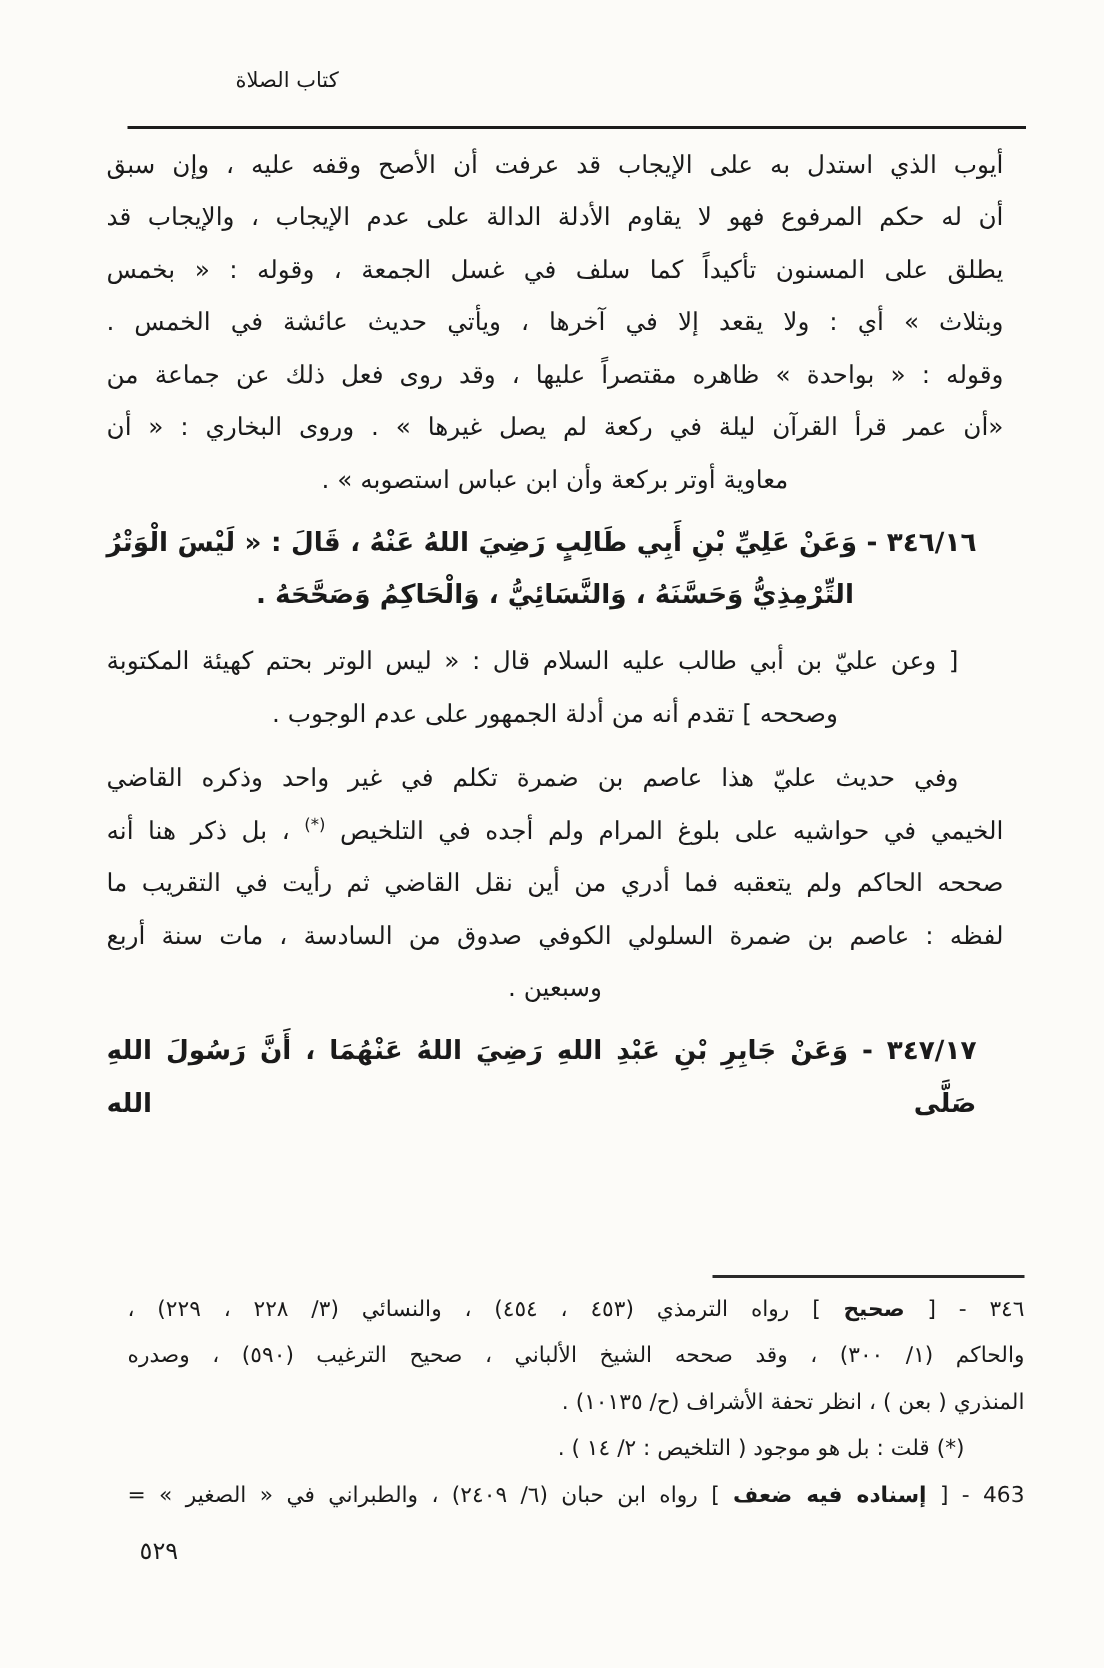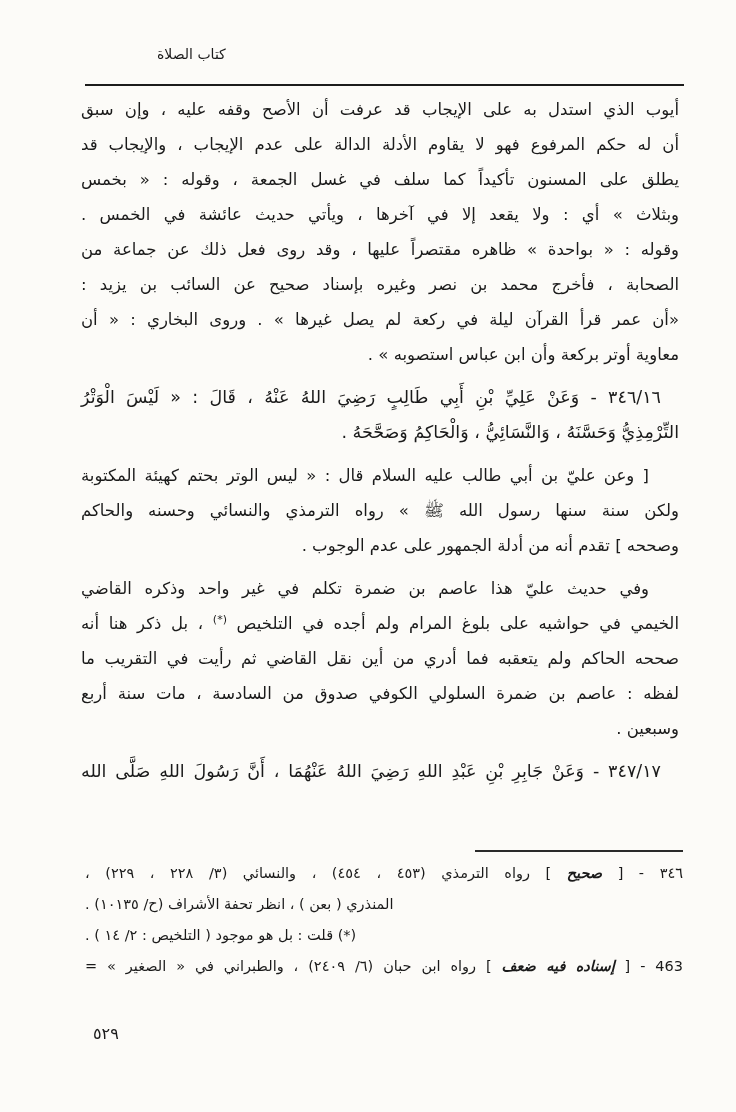--- a/index.html
+++ b/index.html
@@ -16,98 +16,97 @@
   .running-head {
     position: absolute; top: 46px; left: 157px;
     font-size: 14px; direction: rtl;
   }
   .header-rule {
     position: absolute; top: 84px; left: 85px; width: 599px;
     border-top: 2px solid #1c1c1c; height: 0;
   }
 
   .main-text {
-    position: absolute; top: 92px; right: 57px; width: 598px;
+    position: absolute; top: 92px; right: 67px; width: 598px;
     direction: rtl;
   }
   .ln {
     height: 35px; line-height: 35px;
-    font-size: 16.5px; text-align: right;
+    font-size: 16.5px; text-align: center;
     white-space: normal;
   }
   .just { text-align: justify; text-align-last: justify; }
-  .hadith { font-weight: normal; font-size: 17.5px; }
+  .hadith { font-weight: bold; font-size: 17.5px; }
   .pgap { margin-top: 8px; }
   .ind-sm { padding-right: 18px; }
   .ind { padding-right: 30px; }
   sup.fnmark { font-size: 11px; line-height: 0; vertical-align: 6px; }
 
   .footnote-separator {
     position: absolute; top: 850px; right: 53px; width: 208px;
     border-top: 2px solid #2a2a2a; height: 0;
   }
   .footnotes {
     position: absolute; top: 858px; right: 53px; width: 598px;
     direction: rtl;
   }
   .fn-line {
     height: 31px; line-height: 31px;
-    font-size: 14.5px; text-align: left;
+    font-size: 14.5px; text-align: right;
   }
   .fn-just { text-align: justify; text-align-last: justify; }
   .fn-ind { padding-right: 40px; }
-  .fn-bold { font-weight: bold; font-style: italic; }
+  .fn-bold { font-weight: bold; }
 
   .page-number {
     position: absolute; top: 1024px; left: 93px;
     font-size: 16px; direction: rtl; letter-spacing: 2px;
   }
 </style>
 </head>
 <body>
 
 <div class="page">
 
   <div class="running-head">كتاب الصلاة</div>
   <div class="header-rule"></div>
 
   <div class="main-text">
     <div class="ln just">أيوب الذي استدل به على الإيجاب قد عرفت أن الأصح وقفه عليه ، وإن سبق</div>
     <div class="ln just">أن له حكم المرفوع فهو لا يقاوم الأدلة الدالة على عدم الإيجاب ، والإيجاب قد</div>
     <div class="ln just">يطلق على المسنون تأكيداً كما سلف في غسل الجمعة ، وقوله : « بخمس</div>
     <div class="ln just">وبثلاث » أي : ولا يقعد إلا في آخرها ، ويأتي حديث عائشة في الخمس .</div>
     <div class="ln just">وقوله : « بواحدة » ظاهره مقتصراً عليها ، وقد روى فعل ذلك عن جماعة من</div>
-    <div class="ln just">الصحابة ، فأخرج محمد بن نصر وغيره بإسناد صحيح عن السائب بن يزيد :</div>
     <div class="ln just">«أن عمر قرأ القرآن ليلة في ركعة لم يصل غيرها » . وروى البخاري : « أن</div>
     <div class="ln">معاوية أوتر بركعة وأن ابن عباس استصوبه » .</div>
 
     <div class="ln just hadith pgap ind-sm">٣٤٦/١٦ - وَعَنْ عَلِيِّ بْنِ أَبِي طَالِبٍ رَضِيَ اللهُ عَنْهُ ، قَالَ : « لَيْسَ الْوَتْرُ</div>
     <div class="ln hadith">التِّرْمِذِيُّ وَحَسَّنَهُ ، وَالنَّسَائِيُّ ، وَالْحَاكِمُ وَصَحَّحَهُ .</div>
 
     <div class="ln just pgap ind">[ وعن عليّ بن أبي طالب عليه السلام قال : « ليس الوتر بحتم كهيئة المكتوبة</div>
-    <div class="ln just">ولكن سنة سنها رسول الله ﷺ » رواه الترمذي والنسائي وحسنه والحاكم</div>
     <div class="ln">وصححه ] تقدم أنه من أدلة الجمهور على عدم الوجوب .</div>
 
     <div class="ln just pgap ind">وفي حديث عليّ هذا عاصم بن ضمرة تكلم في غير واحد وذكره القاضي</div>
     <div class="ln just">
       <span>الخيمي في حواشيه على بلوغ المرام ولم أجده في التلخيص </span><sup class="fnmark">(*)</sup><span> ، بل ذكر هنا أنه</span>
     </div>
     <div class="ln just">صححه الحاكم ولم يتعقبه فما أدري من أين نقل القاضي ثم رأيت في التقريب ما</div>
     <div class="ln just">لفظه : عاصم بن ضمرة السلولي الكوفي صدوق من السادسة ، مات سنة أربع</div>
     <div class="ln">وسبعين .</div>
 
     <div class="ln just hadith pgap ind-sm">٣٤٧/١٧ - وَعَنْ جَابِرِ بْنِ عَبْدِ اللهِ رَضِيَ اللهُ عَنْهُمَا ، أَنَّ رَسُولَ اللهِ صَلَّى الله</div>
   </div>
 
   <div class="footnote-separator"></div>
 
   <div class="footnotes">
     <div class="fn-line fn-just">
       <span>٣٤٦ - [ </span><span class="fn-bold">صحيح</span><span> ] رواه الترمذي (٤٥٣ ، ٤٥٤) ، والنسائي (٣/ ٢٢٨ ، ٢٢٩) ،</span>
     </div>
+    <div class="fn-line fn-just">والحاكم (١/ ٣٠٠) ، وقد صححه الشيخ الألباني ، صحيح الترغيب (٥٩٠) ، وصدره</div>
     <div class="fn-line">المنذري ( بعن ) ، انظر تحفة الأشراف (ح/ ١٠١٣٥) .</div>
     <div class="fn-line fn-ind">(*) قلت : بل هو موجود ( التلخيص : ٢/ ١٤ ) .</div>
     <div class="fn-line fn-just">
       <span>463 - [ </span><span class="fn-bold">إسناده فيه ضعف</span><span> ] رواه ابن حبان (٦/ ٢٤٠٩) ، والطبراني في « الصغير » =</span>
     </div>
   </div>
 
   <div class="page-number">٥٢٩</div>
 
 </div>

